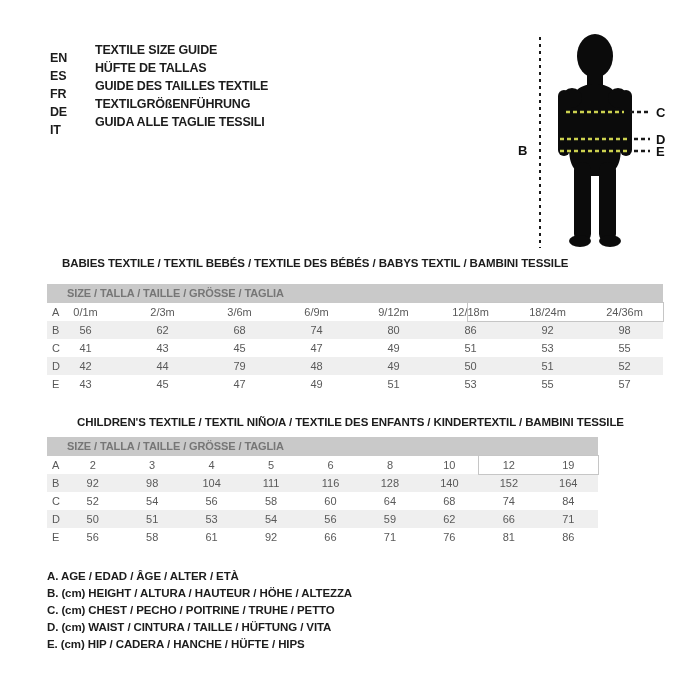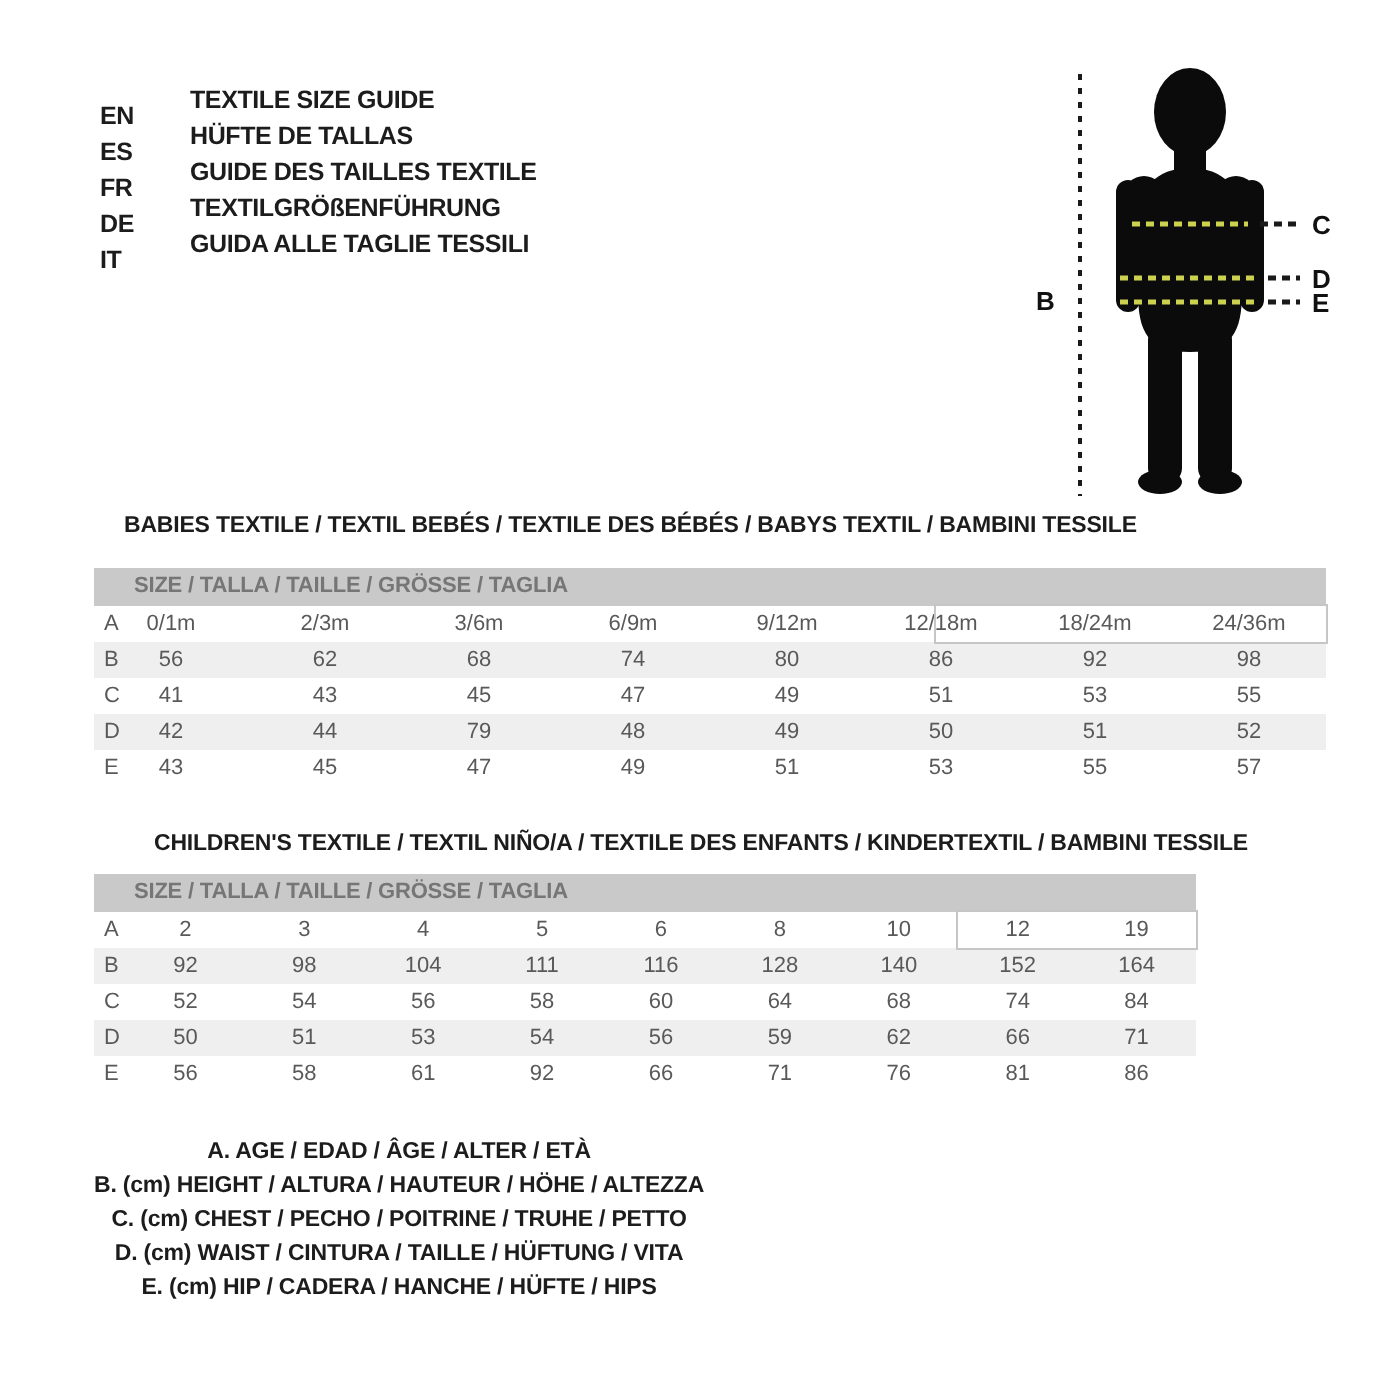--- a/index.html
+++ b/index.html
@@ -24,21 +24,21 @@
   .thead{height:19px;background:var(--bar);color:#767676;font-size:11px;font-weight:bold;
          line-height:19px;padding-left:20px;letter-spacing:-0.1px;box-sizing:border-box;white-space:nowrap;}
   .trow{display:grid;height:18px;position:relative;align-items:center;font-size:11px;color:var(--tabletext);}
   .trow.band{background:var(--band);}
   .rlabel{position:absolute;left:5px;}
   .cell{text-align:center;}
   .hbox{position:absolute;border:1px solid var(--boxborder);pointer-events:none;background:transparent;}
 
   
   .legend{left:47px;top:570px;}
-  .legend-row{height:17px;font-weight:bold;font-size:11.5px;color:var(--ink);letter-spacing:-0.1px;white-space:nowrap;text-align:center;}
+  .legend-row{height:17px;font-weight:bold;font-size:11.5px;color:var(--ink);letter-spacing:-0.1px;white-space:nowrap;}
 
   svg text{font-family:"Liberation Sans", sans-serif;font-weight:bold;font-size:13px;fill:#111;}
 </style>
 </head>
 <body style="--bar: #c9c9c9; --band: #efefef; --tabletext: #595959; --ink: #1c1c1c; --boxborder: #c6c6c6;">
 
 <div class="abs lang-list">
     <div class="lang-row">
       <span class="lang-code">EN</span>
       <span>TEXTILE SIZE GUIDE</span>

